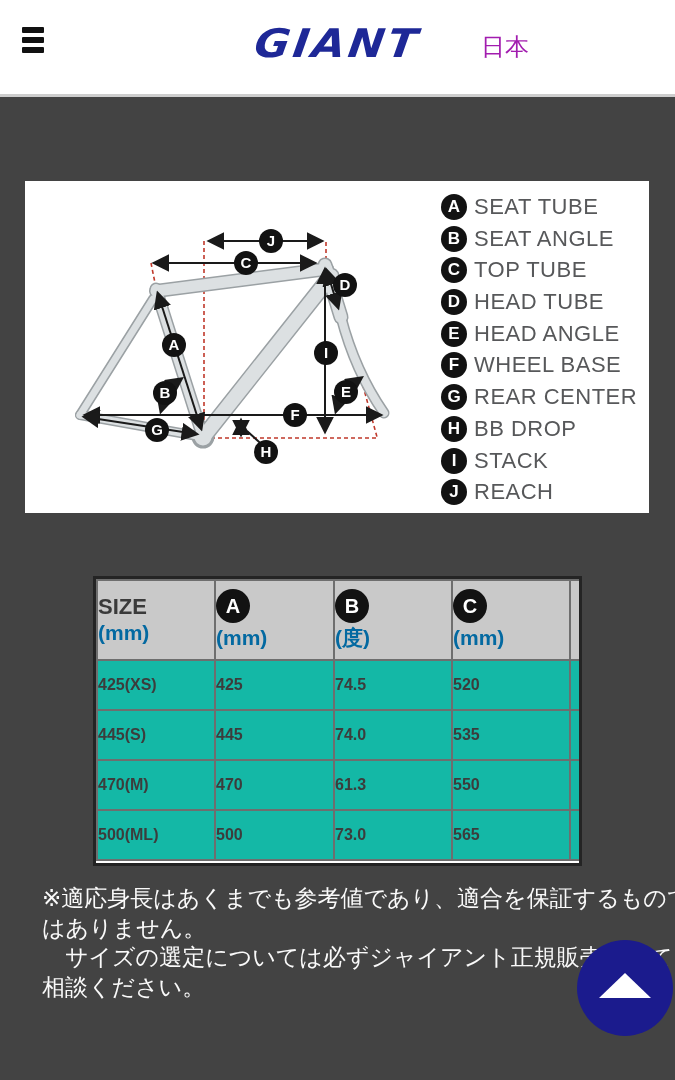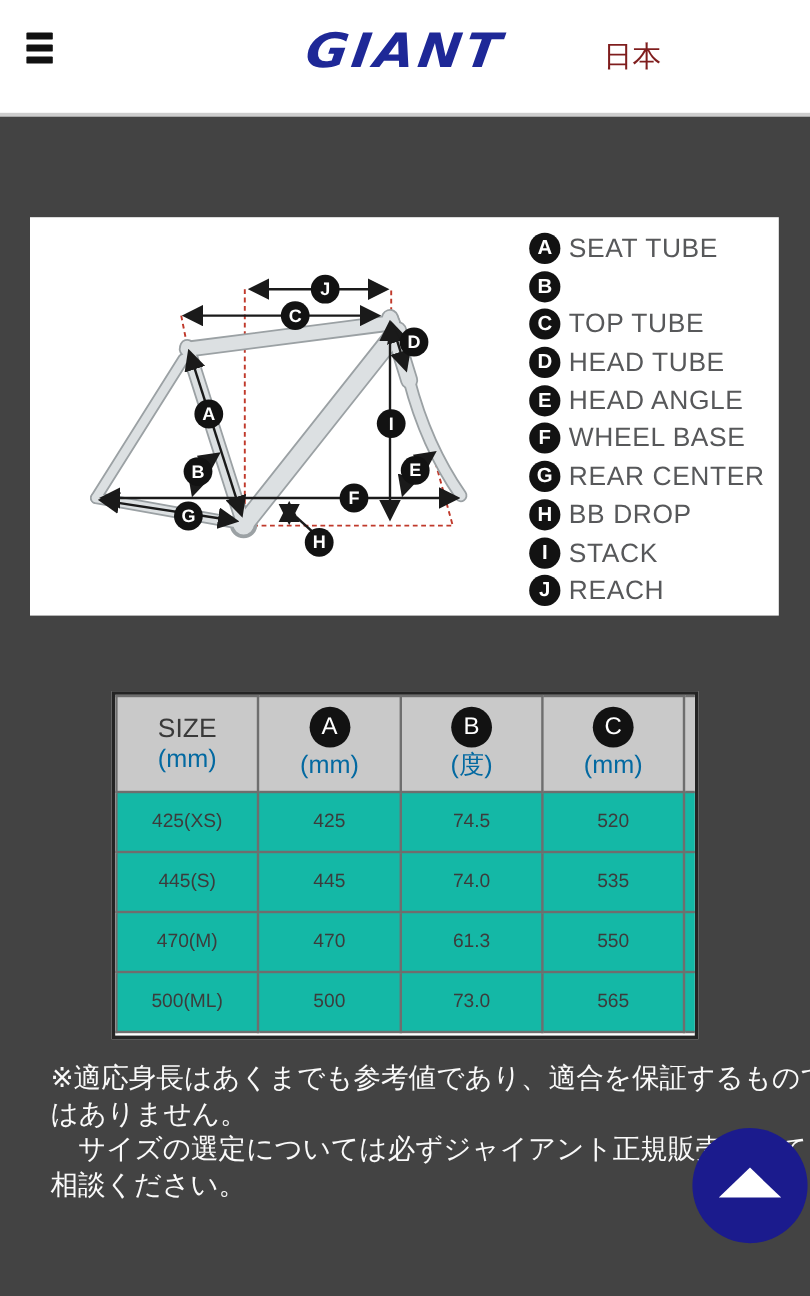--- a/index.html
+++ b/index.html
@@ -15,21 +15,21 @@
   }
   .hamburger{position:absolute;left:22px;top:27px;width:22px;height:27px;cursor:pointer;}
   .hamburger span{display:block;width:22px;height:6px;background:#111;margin-bottom:4px;border-radius:1px;}
   .brand{
     position:absolute;left:0;top:18px;width:675px;text-align:center;
     color:#1e2897;font-size:43px;font-weight:bold;font-style:italic;
     letter-spacing:3px;transform:skewX(-8deg) scaleY(0.92);
     font-family:"DejaVu Sans","Liberation Sans",sans-serif;
   }
   .locale{
-    position:absolute;left:503px;top:31px;font-size:24px;color:#7f1d1d;cursor:pointer;
+    position:absolute;left:481px;top:31px;font-size:24px;color:#a21caf;cursor:pointer;
   }
   
   .panel{
     position:absolute;left:25px;top:181px;width:624px;height:332px;background:#ffffff;
   }
   .legend{
     position:absolute;left:416px;top:13px;width:205px;
   }
   .legend-item{height:26px;margin-bottom:5.7px;display:flex;align-items:center;}
   .legend-badge{
@@ -40,22 +40,22 @@
   .legend-label{
     margin-left:7px;font-size:22px;color:#57585a;letter-spacing:.5px;white-space:nowrap;text-align:center;
   }
   
   .table-wrap{
     position:absolute;left:93px;top:576px;width:489px;height:290px;
     border:3px solid #242424;box-sizing:border-box;overflow:hidden;background:#fff;
   }
   table.geo{border-collapse:collapse;table-layout:fixed;width:591px;}
   table.geo td,table.geo th{
-    border:2px solid #6e6e6e;text-align:center;vertical-align:middle;
-    font-weight:normal;padding:0;
+    border:2px solid #6e6e6e;text-align:left;vertical-align:middle;
+    font-weight:bold;padding:0;
   }
   table.geo th{background:#c9c9c9;height:78px;color:#3a3a3a;font-size:22px;line-height:26px;}
   table.geo td{height:48px;font-size:16px;color:#3c3c3c;background:#14b8a6;}
   .th-badge{
     width:34px;height:34px;border-radius:50%;background:#121212;color:#fff;
     font-size:20px;display:inline-flex;align-items:center;justify-content:center;
     margin-bottom:2px;
   }
   .th-unit{font-size:21px;color:#0369a1;}
   
@@ -188,20 +188,21 @@
   </svg>
 
   
   <div class="legend">
     <div class="legend-item">
         <span class="legend-badge">A</span>
         <span class="legend-label">SEAT TUBE</span>
       </div>
     <div class="legend-item">
         <span class="legend-badge">B</span>
+        <span class="legend-label">SEAT ANGLE</span>
       </div>
     <div class="legend-item">
         <span class="legend-badge">C</span>
         <span class="legend-label">TOP TUBE</span>
       </div>
     <div class="legend-item">
         <span class="legend-badge">D</span>
         <span class="legend-label">HEAD TUBE</span>
       </div>
     <div class="legend-item">

